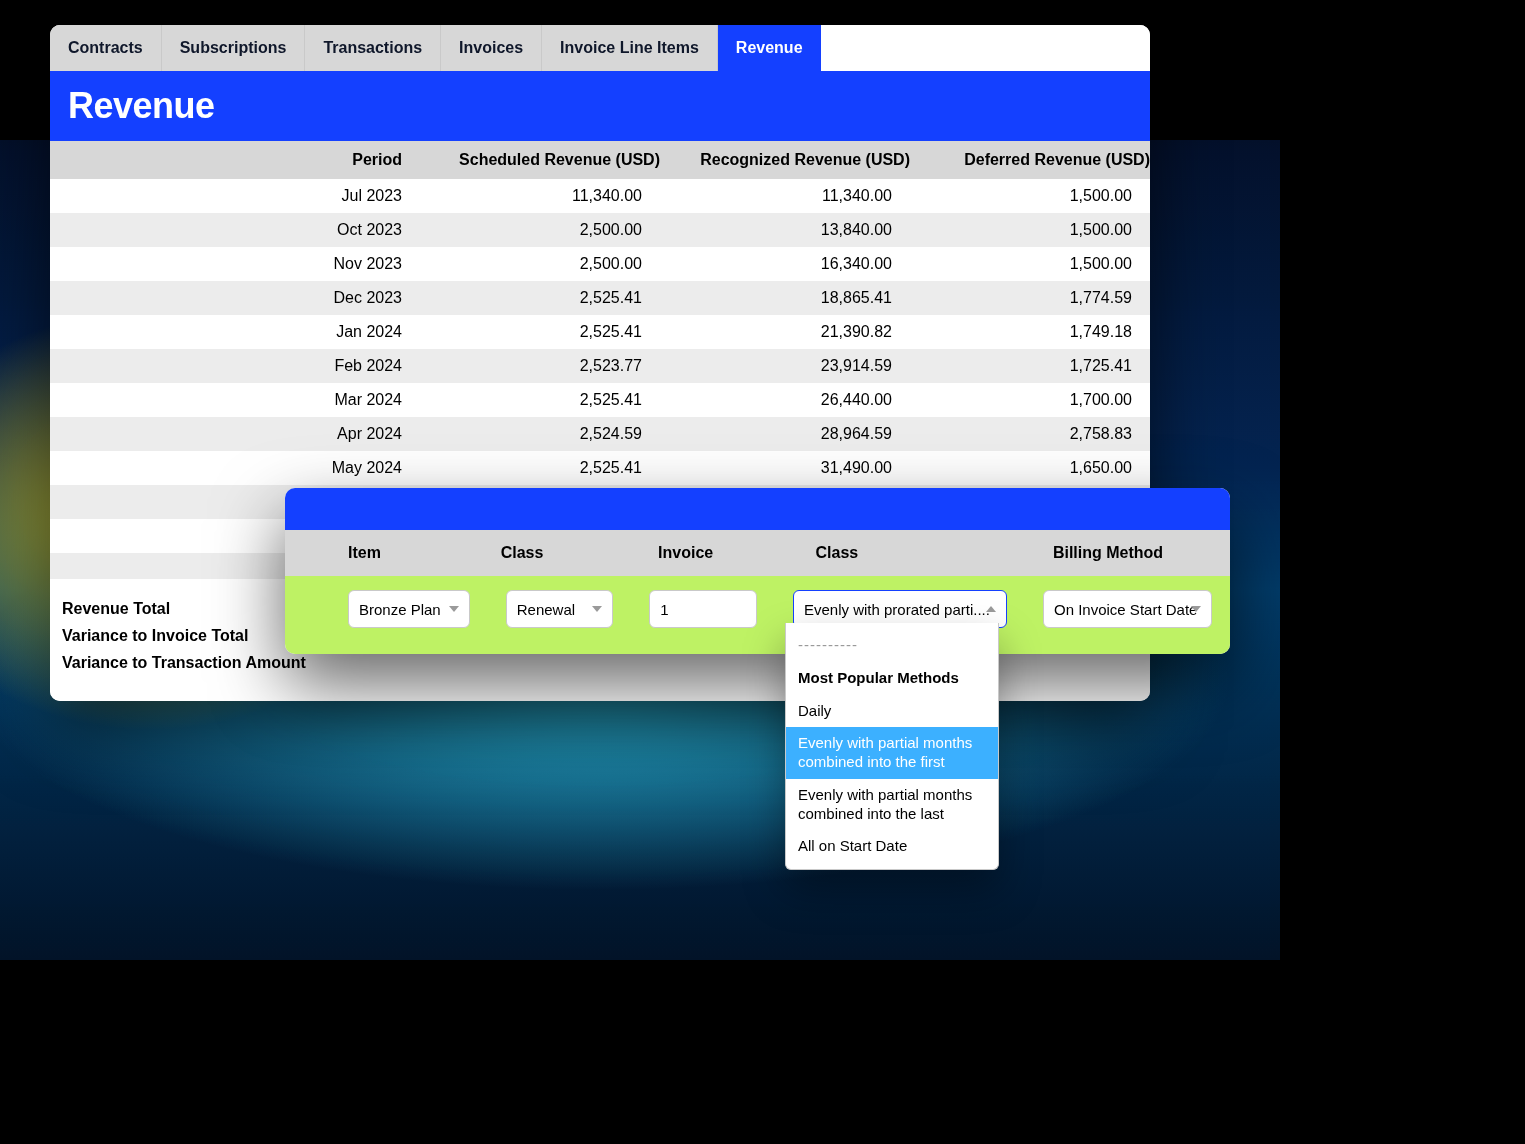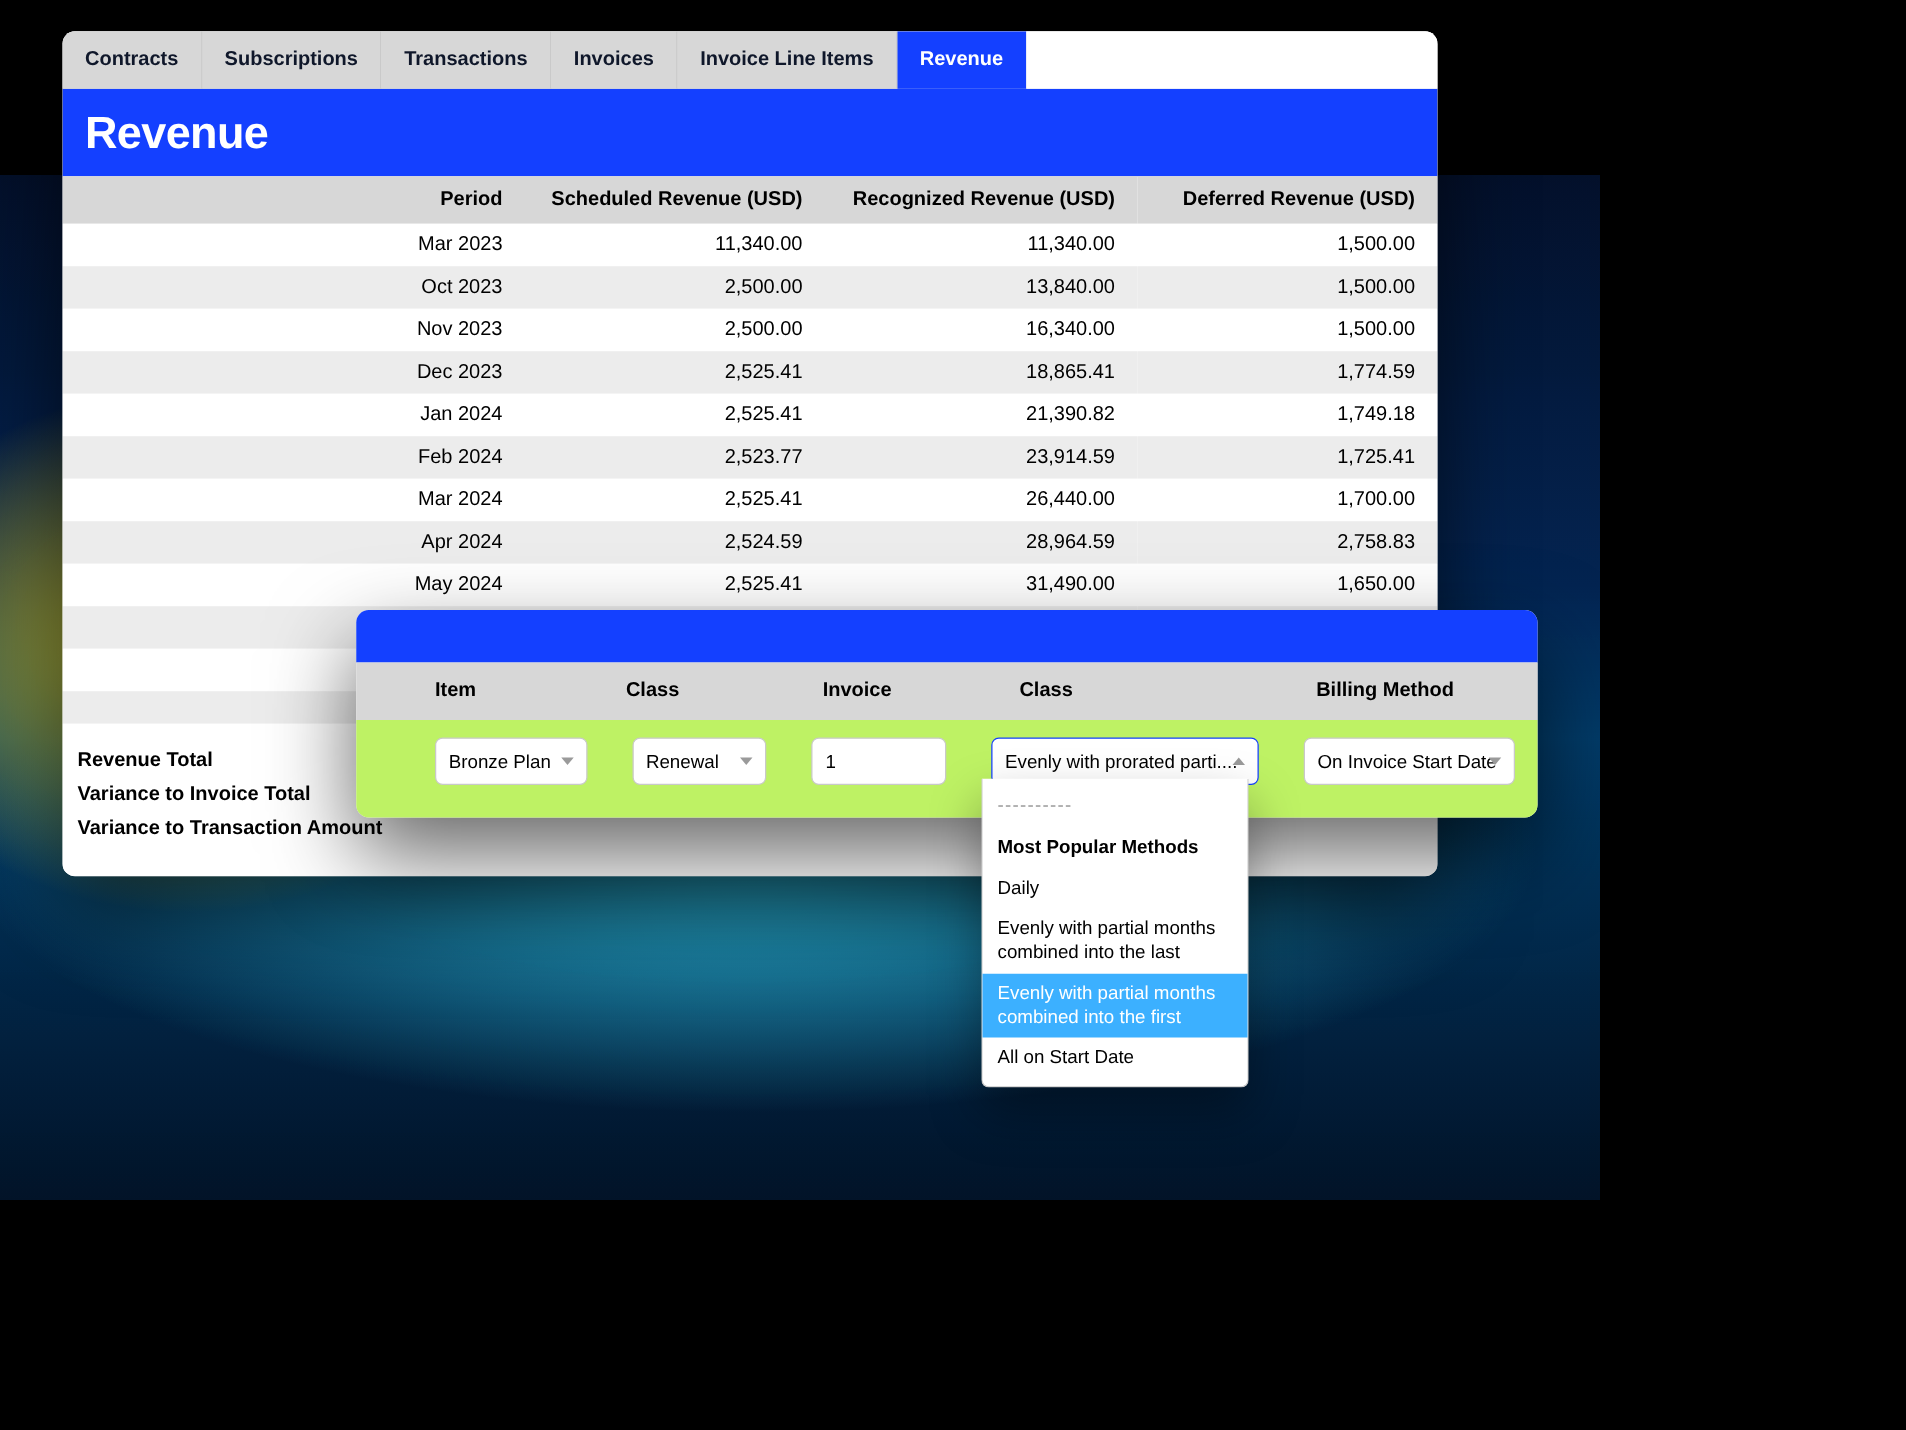--- a/index.html
+++ b/index.html
@@ -62,21 +62,21 @@
     letter-spacing: -0.5px;
   }
   table.rev {
     width: 100%;
     border-collapse: collapse;
     font-size: 16px;
   }
   table.rev thead th {
     background: #d7d7d7;
     text-align: right;
-    padding: 10px 18px;
+    padding: 10px 0;
     font-weight: 700;
   }
   table.rev thead th:first-child { text-align: right; padding-right: 18px; }
   table.rev tbody td {
     text-align: right;
     padding: 8px 18px;
     background: #fff;
   }
   table.rev tbody tr:nth-child(even) td { background: #ececec; }
   table.rev tbody tr.cut td {
@@ -209,21 +209,21 @@
     <thead>
         <tr id="rev-head">
           <th>Period</th>
           <th>Scheduled Revenue (USD)</th>
           <th>Recognized Revenue (USD)</th>
           <th>Deferred Revenue (USD)</th>
         </tr>
       </thead>
     <tbody id="rev-body">
         <tr>
-          <td>Mar 2023</td>
+          <td>Jul 2023</td>
           <td>11,340.00</td>
           <td>11,340.00</td>
           <td>1,500.00</td>
         </tr>
         <tr>
           <td>Oct 2023</td>
           <td>2,500.00</td>
           <td>13,840.00</td>
           <td>1,500.00</td>
         </tr>
@@ -320,17 +320,17 @@
     </div>
     <div class="c-bill">
       <div class="sel">On Invoice Start Date</div>
     </div>
   </div>
 
   <div class="dropdown" id="dd">
       <div class="dd-item dd-sep">----------</div>
       <div class="dd-item dd-header">Most Popular Methods</div>
       <div class="dd-item">Daily</div>
+      <div class="dd-item hover">Evenly with partial months combined into the first</div>
       <div class="dd-item">Evenly with partial months combined into the last</div>
-      <div class="dd-item hover">Evenly with partial months combined into the first</div>
       <div class="dd-item">All on Start Date</div>
     </div>
 </div>
 
 </body></html>

